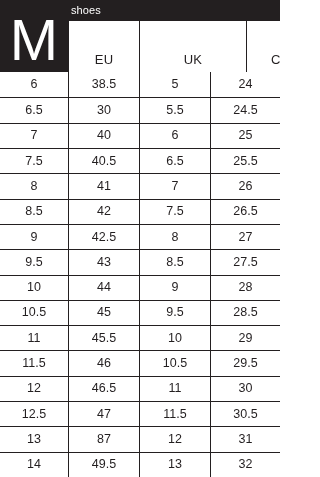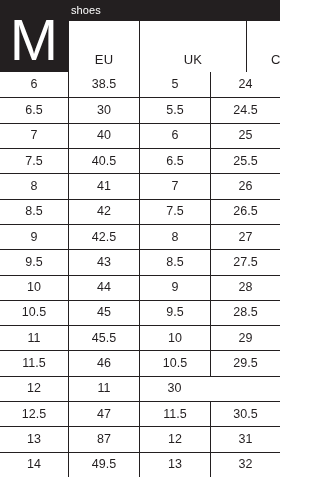--- a/index.html
+++ b/index.html
@@ -229,20 +229,21 @@
         <div class="cell cm">29</div>
       </div>
       <div class="row">
         <div class="cell us">11.5</div>
         <div class="cell eu">46</div>
         <div class="cell uk">10.5</div>
         <div class="cell cm">29.5</div>
       </div>
       <div class="row">
         <div class="cell us">12</div>
+        <div class="cell eu">46.5</div>
         <div class="cell uk">11</div>
         <div class="cell cm">30</div>
       </div>
       <div class="row">
         <div class="cell us">12.5</div>
         <div class="cell eu">47</div>
         <div class="cell uk">11.5</div>
         <div class="cell cm">30.5</div>
       </div>
       <div class="row">

